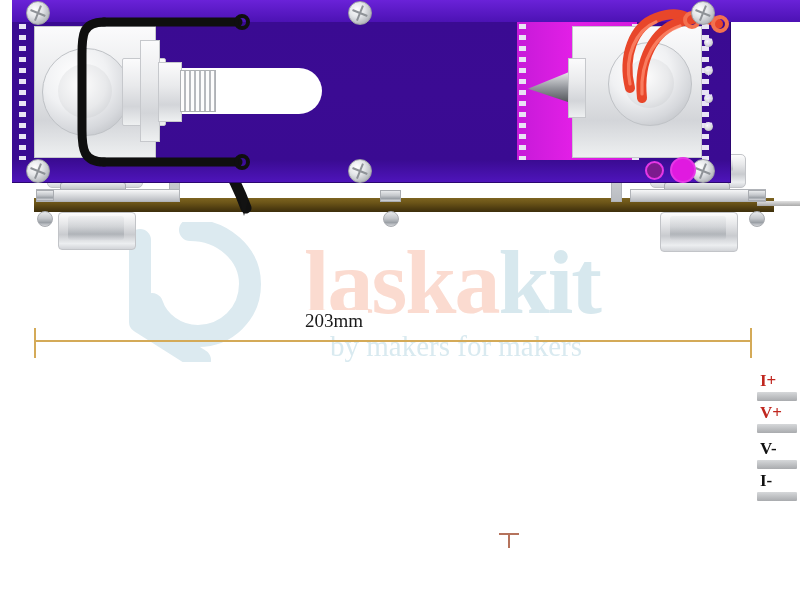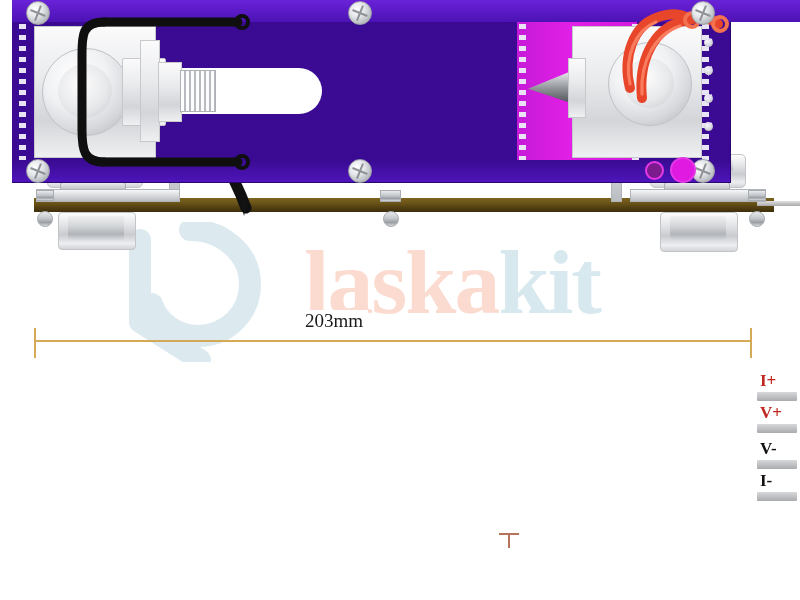--- a/index.html
+++ b/index.html
@@ -164,20 +164,21 @@
     <svg width="150" height="140" viewBox="0 0 150 140">
       <path d="M62 8 C95 8 122 32 122 62 C122 92 98 114 70 114 C48 114 30 100 24 82" fill="none" stroke="#dceaf0" stroke-width="22" stroke-linecap="round"></path>
       <path d="M12 18 L12 100 L72 138" fill="none" stroke="#dceaf0" stroke-width="22" stroke-linecap="round" stroke-linejoin="round"></path>
     </svg>
   </div>
 
   <div class="wm wm-word">
     <span class="la">la</span><span class="ska">ska</span><span class="kit">kit</span>
   </div>
 
+  <div class="wm wm-sub">by makers for makers</div>
 
   <div class="pt" style="left:0;top:0;width:800px;height:300px;">
 
     <div class="pt busbar"></div>
     <div class="pt busbar-tip"></div>
 
     <div class="pt plate" style="left:157px;top:122px;width:9px;height:78px;"></div>
 
     <div class="pt metal" style="left:142px;top:63px;width:48px;height:62px;border-radius:2px;"></div>
     <div class="pt metal-dark" style="left:147px;top:70px;width:12px;height:48px;opacity:.65;"></div>

